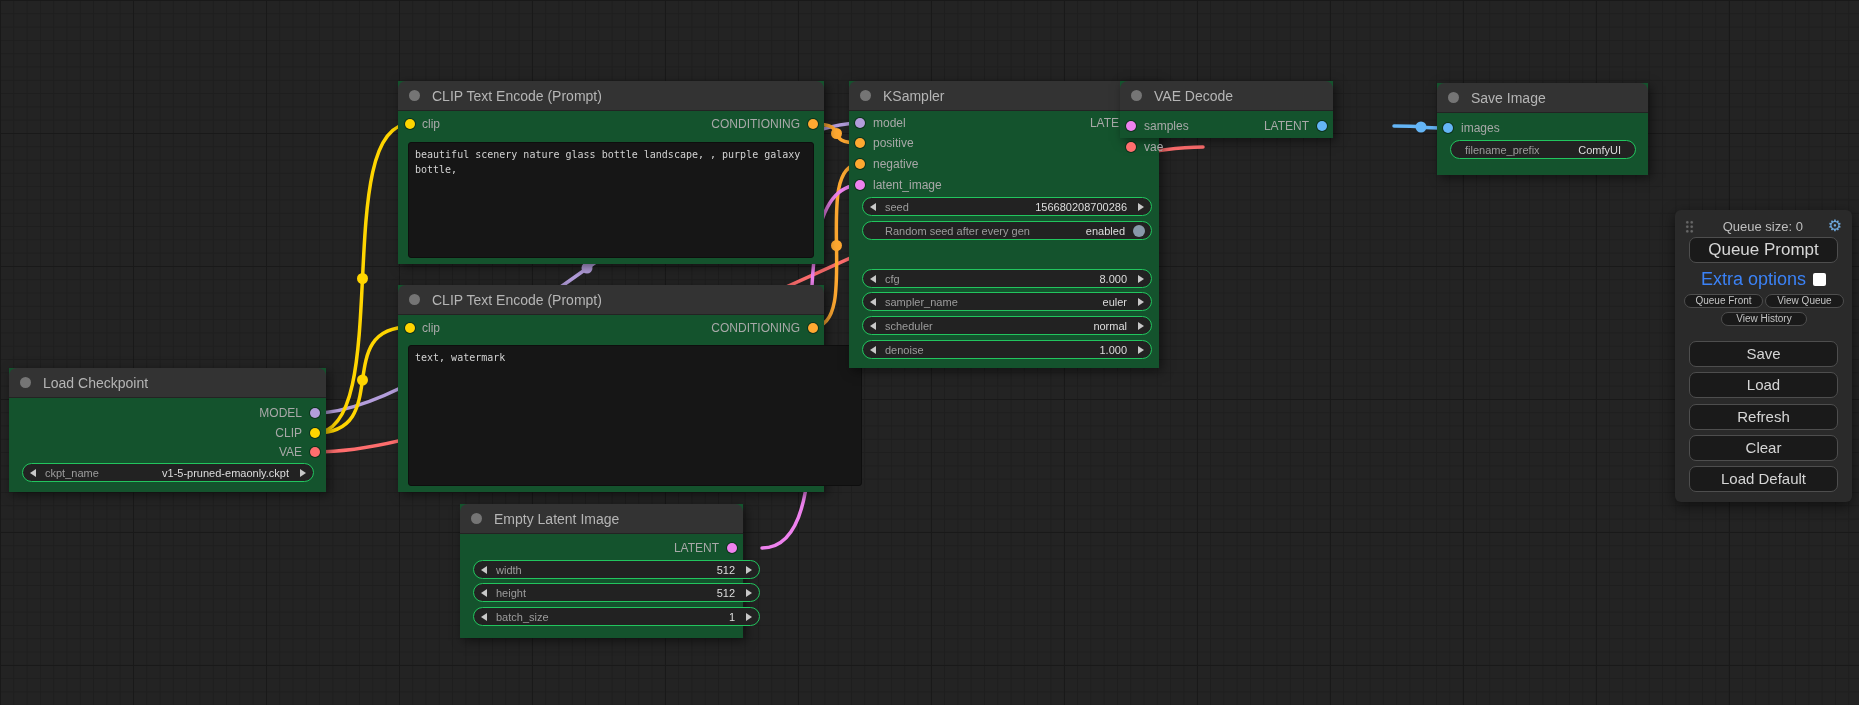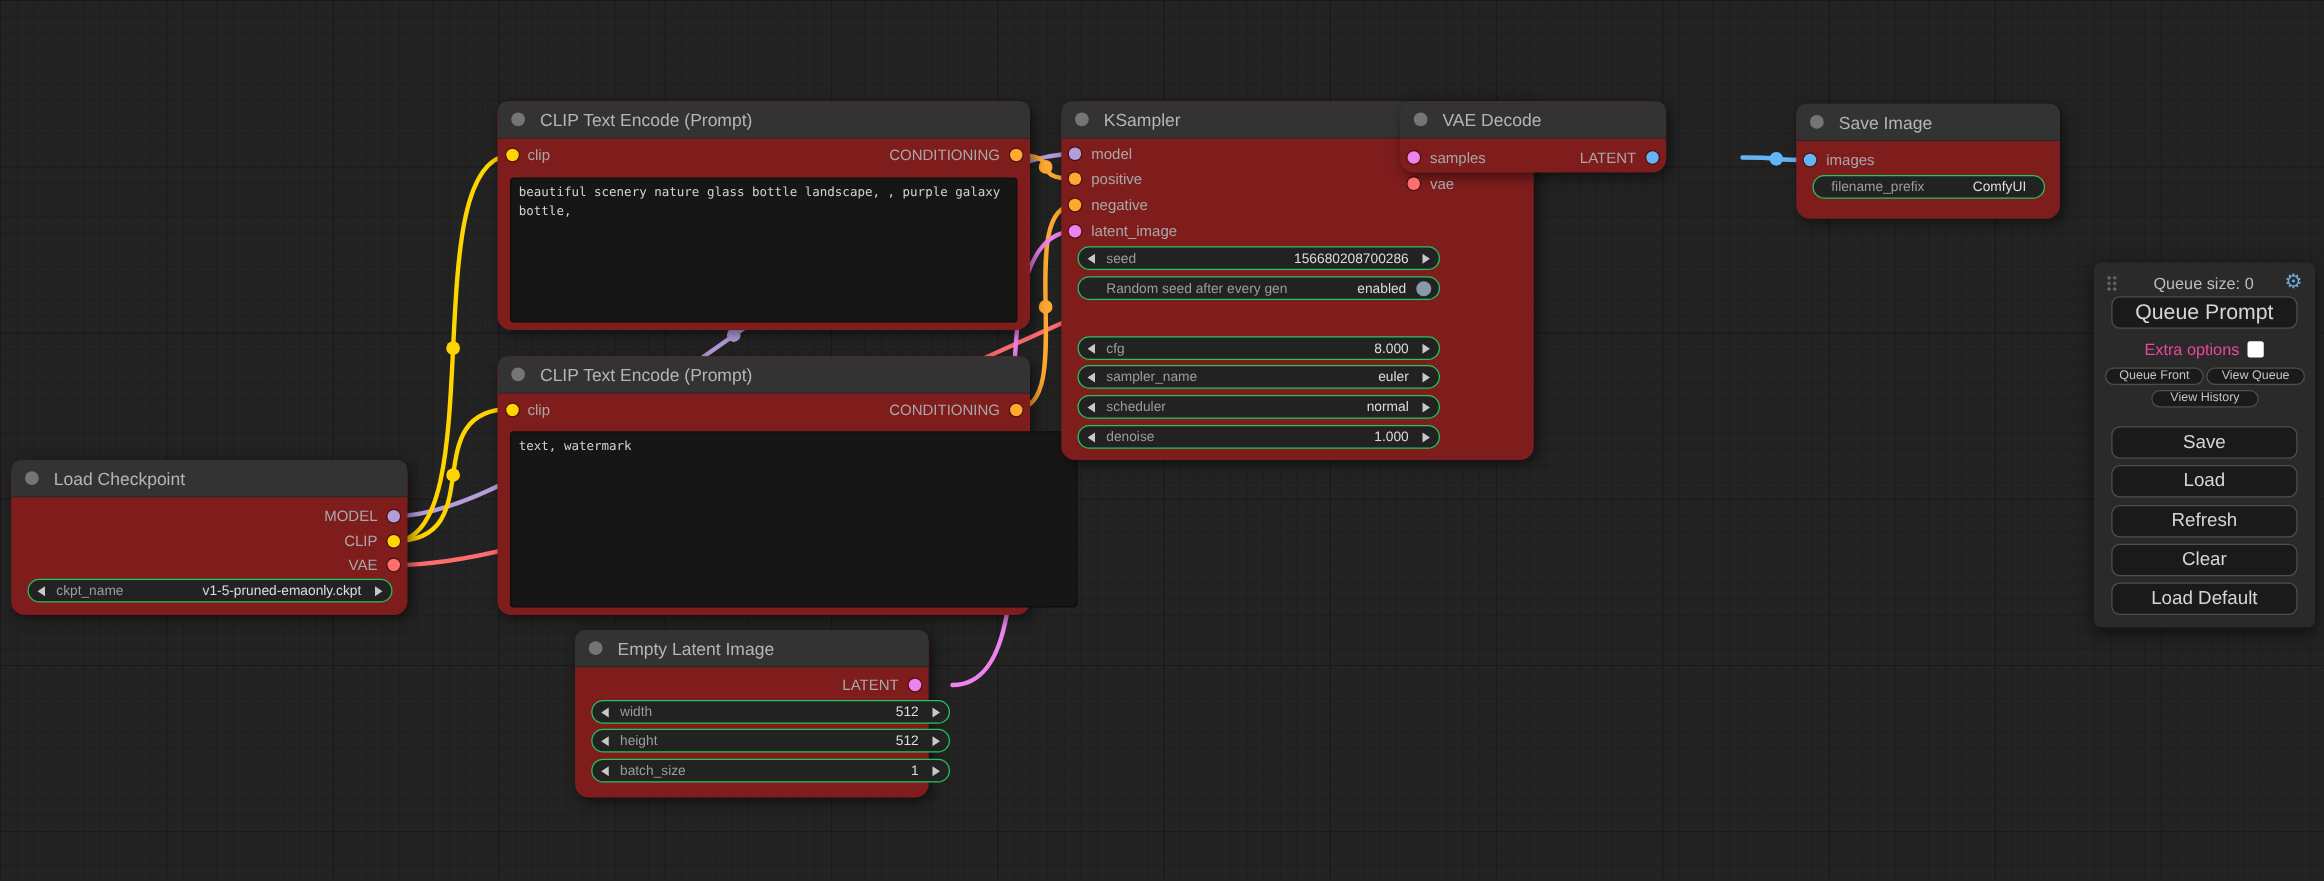--- a/index.html
+++ b/index.html
@@ -8,21 +8,21 @@
     background-color:#232323;
     background-image:
       linear-gradient(to right,#191919 1px,transparent 1px),
       linear-gradient(to bottom,#191919 1px,transparent 1px),
       linear-gradient(to right,#1e1e1e 1px,transparent 1px),
       linear-gradient(to bottom,#1e1e1e 1px,transparent 1px);
     background-size:133px 133px,133px 133px,13.3px 13.3px,13.3px 13.3px;
     font-family:"Liberation Sans",sans-serif;
   }
   #links{position:absolute;left:0;top:0;z-index:1}
-  .node{position:absolute;z-index:2;background:#7f1d1d;border-radius:11px;
+  .node{position:absolute;z-index:2;background:#14532d;border-radius:0;
         box-shadow:3px 3px 10px rgba(0,0,0,.5);}
   .ntitle{height:30px;border-radius:8px 8px 0 0;background:#333333;color:#b5b5b5;
           font-size:14px;line-height:30px;padding-left:34px;position:relative;
           border-bottom:1px solid rgba(0,0,0,.30);box-sizing:border-box;white-space:nowrap}
   .tdot{position:absolute;left:11px;top:9px;width:11px;height:11px;border-radius:50%;background:#757575}
   .sdot{position:absolute;width:10px;height:10px;border-radius:50%;box-shadow:0 0 0 1px rgba(0,0,0,.40)}
   .slabel{position:absolute;font-size:12px;color:#a8a8a8;line-height:16px;white-space:nowrap}
   .widget{position:absolute;height:19px;background:#222222;border:1px solid #22c55e;
           border-radius:10px;font-size:11px;box-sizing:border-box}
   .wlabel{position:absolute;left:22px;top:2px;color:#9c9c9c;line-height:14px;white-space:nowrap}
@@ -41,21 +41,21 @@
   .mheader{position:absolute;top:7px;left:10px;right:10px;height:18px;display:flex;align-items:center}
   .drag-dots{width:9px;height:13px;background-image:radial-gradient(#6a6a6a 1.1px,transparent 1.4px);
              background-size:4.5px 4.5px;margin-right:4px}
   .qsize{flex:1;text-align:center;font-size:13px;color:#bdbdbd}
   .gear{font-size:16px;line-height:16px}
   .mbtn{position:absolute;left:14px;right:14px;height:26px;background:#1a1a1a;border:1px solid #4e4e4e;
         border-radius:7px;color:#d6d6d6;font-size:15px;text-align:center;line-height:24px;
         box-sizing:border-box;cursor:pointer}
   .qprompt{font-size:17px}
   .extra{position:absolute;top:61px;left:0;right:0;height:16px;display:flex;align-items:center;
-         justify-content:center;gap:7px;font-size:13px;color:#ec4899}
+         justify-content:center;gap:7px;font-size:18px;color:#3b82f6}
   .checkbox{width:13px;height:13px;background:#ffffff;border-radius:2px}
   .pill{position:absolute;height:14px;background:#1a1a1a;border:1px solid #4e4e4e;border-radius:8px;
         font-size:10px;line-height:12px;text-align:center;color:#c4c4c4;box-sizing:border-box;cursor:pointer}
 </style>
 </head>
 <body>
 
 <svg id="links" width="1859" height="705">
   <g fill="none" stroke-width="3.5" stroke-linecap="round">
     <path d="M315,413 C451,413 724,123 860,123" stroke="#B39DDB"></path>
@@ -117,21 +117,21 @@
     <span class="tdot"></span>
     <span>CLIP Text Encode (Prompt)</span>
   </div>
   <span class="sdot" style="left: 7px; top: 38px; background-color: rgb(255, 213, 0);"></span>
   <span class="slabel" style="left:24px;top:35px">clip</span>
   <span class="slabel" style="right:24px;top:35px">CONDITIONING</span>
   <span class="sdot" style="right: 6px; top: 38px; background-color: rgb(255, 169, 49);"></span>
   <textarea class="prompt" style="left: 10px; top: 60px; width: 454px; height: 141px;">text, watermark</textarea>
 </div>
 
-<div class="node" style="left:849px;top:81px;width:378px;height:287px">
+<div class="node" style="left:849px;top:81px;width:310px;height:287px">
   <div class="ntitle">
     <span class="tdot"></span>
     <span>KSampler</span>
   </div>
   <span class="sdot" style="left: 6px; top: 37px; background-color: rgb(179, 157, 219);"></span>
   <span class="slabel" style="left:24px;top:34px">model</span>
   <span class="sdot" style="left: 6px; top: 57px; background-color: rgb(255, 169, 49);"></span>
   <span class="slabel" style="left:24px;top:54px">positive</span>
   <span class="sdot" style="left: 6px; top: 78px; background-color: rgb(255, 169, 49);"></span>
   <span class="slabel" style="left:24px;top:75px">negative</span>

